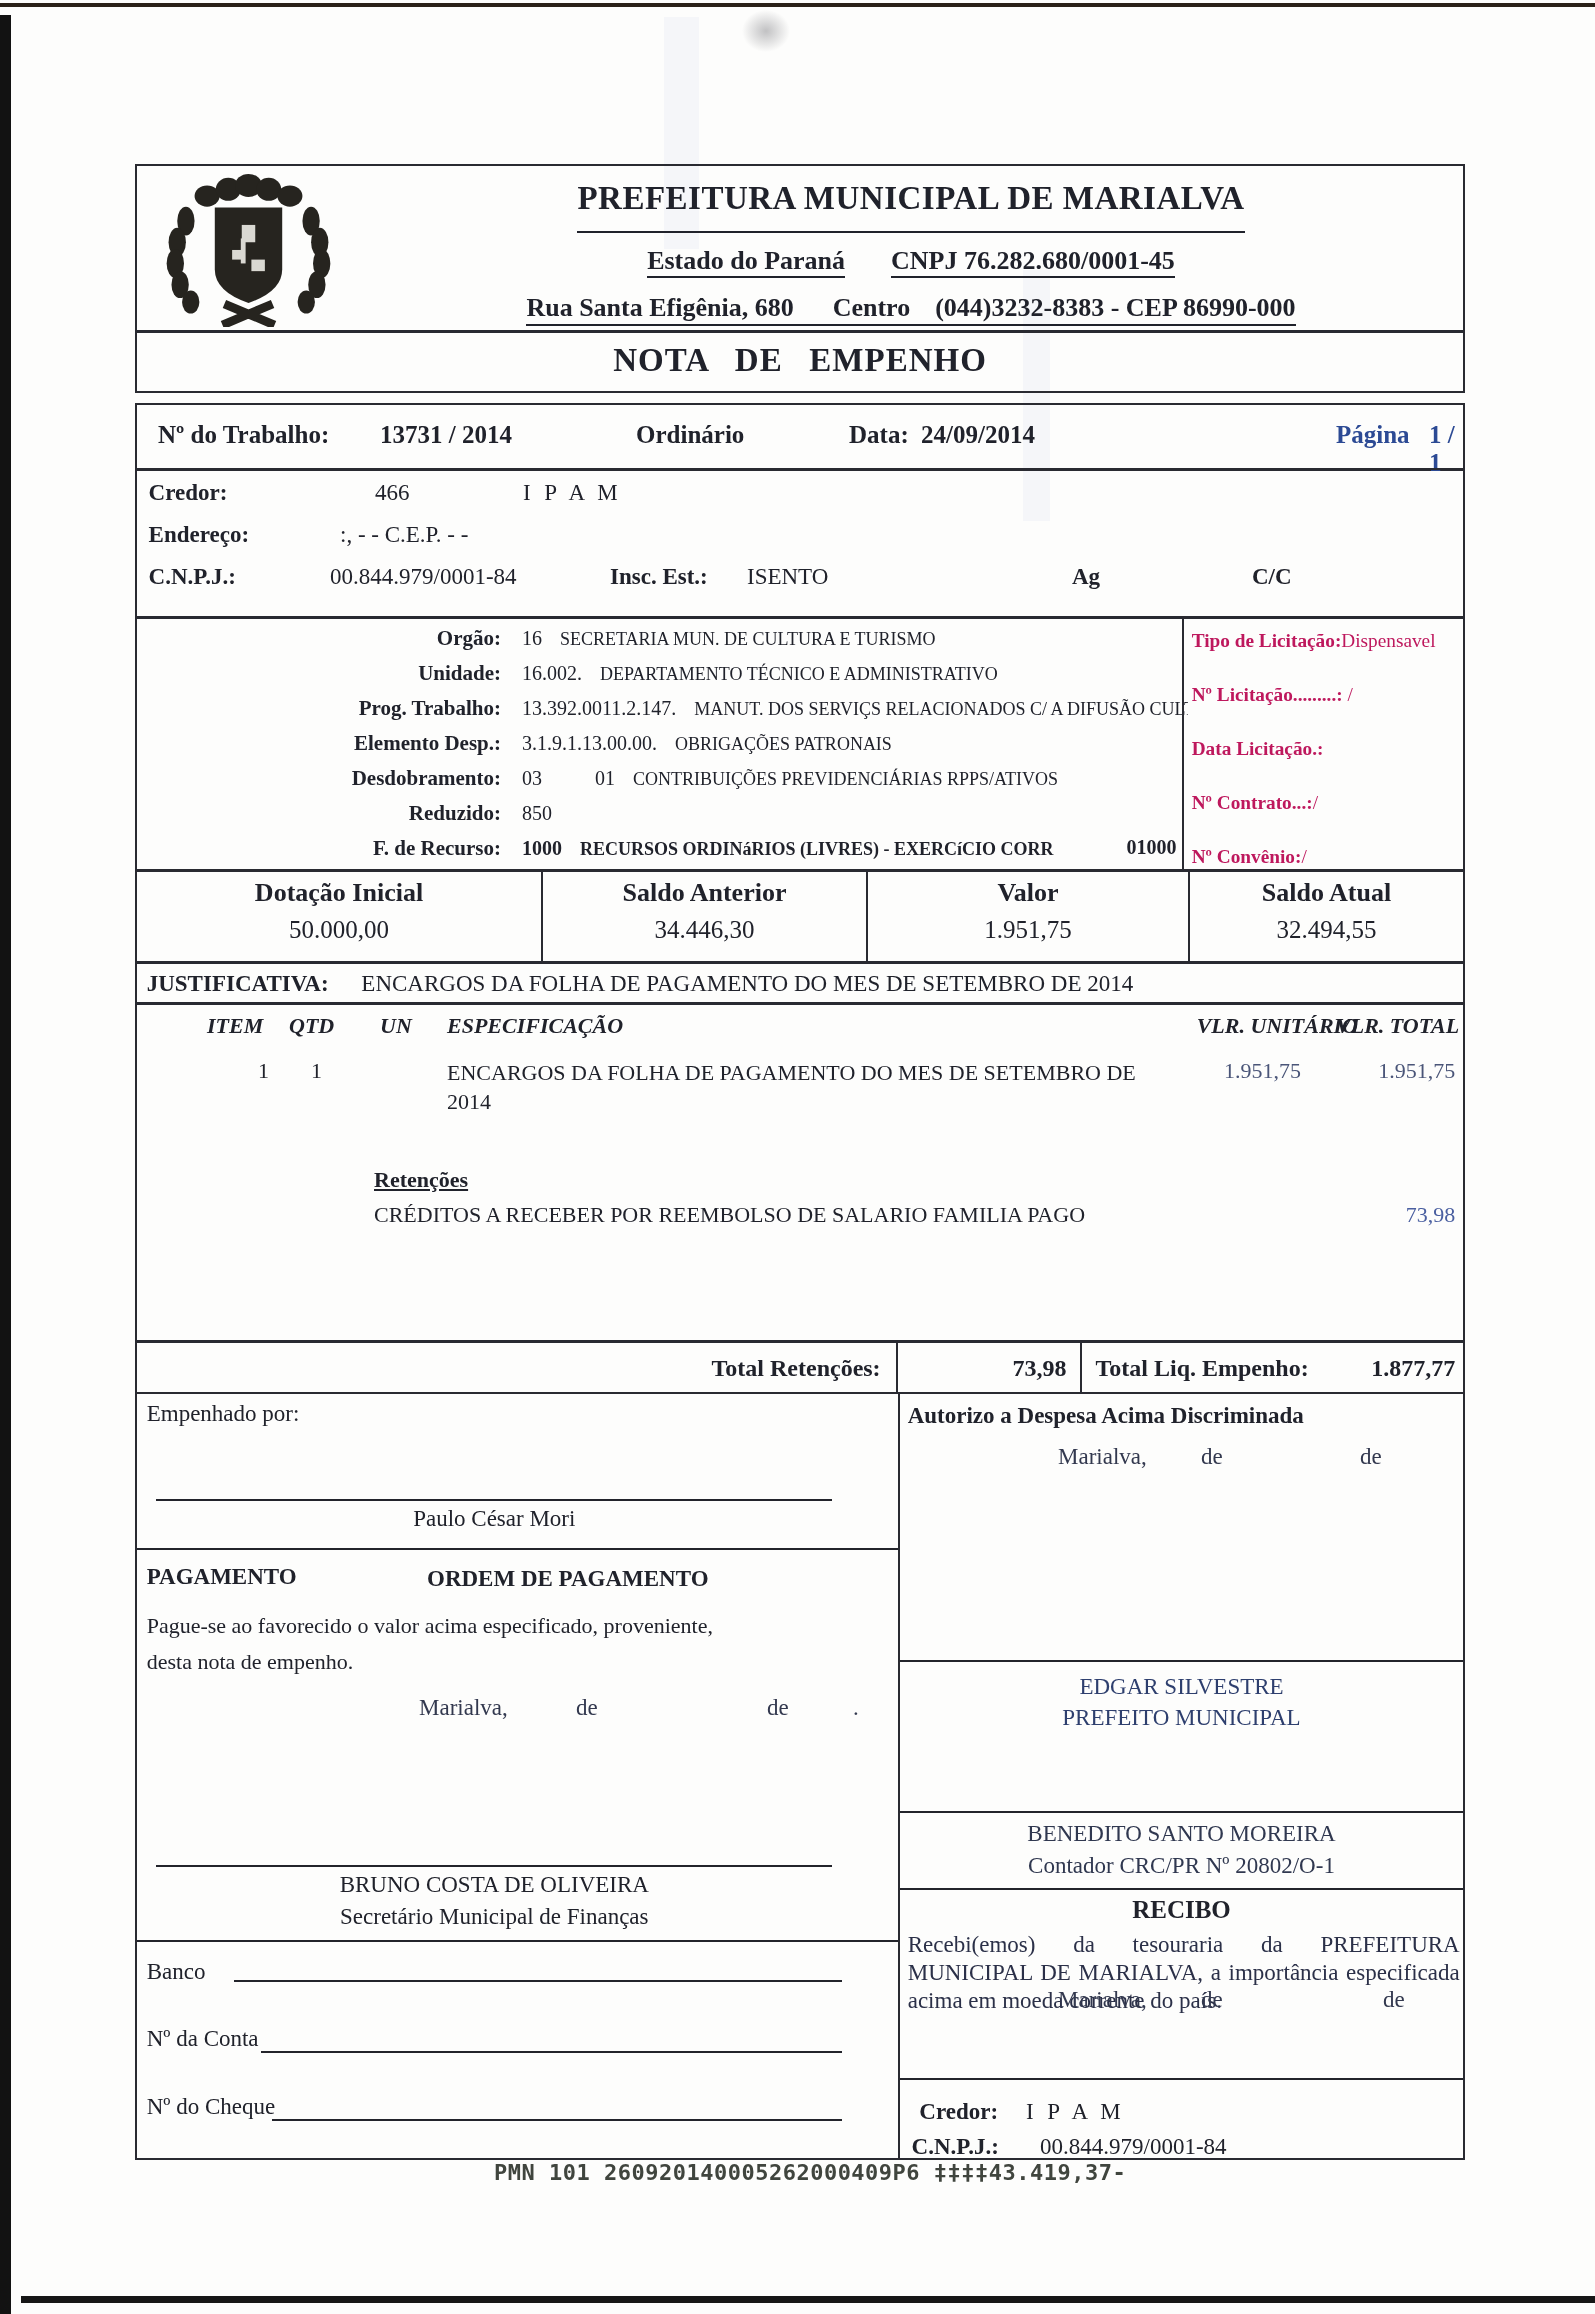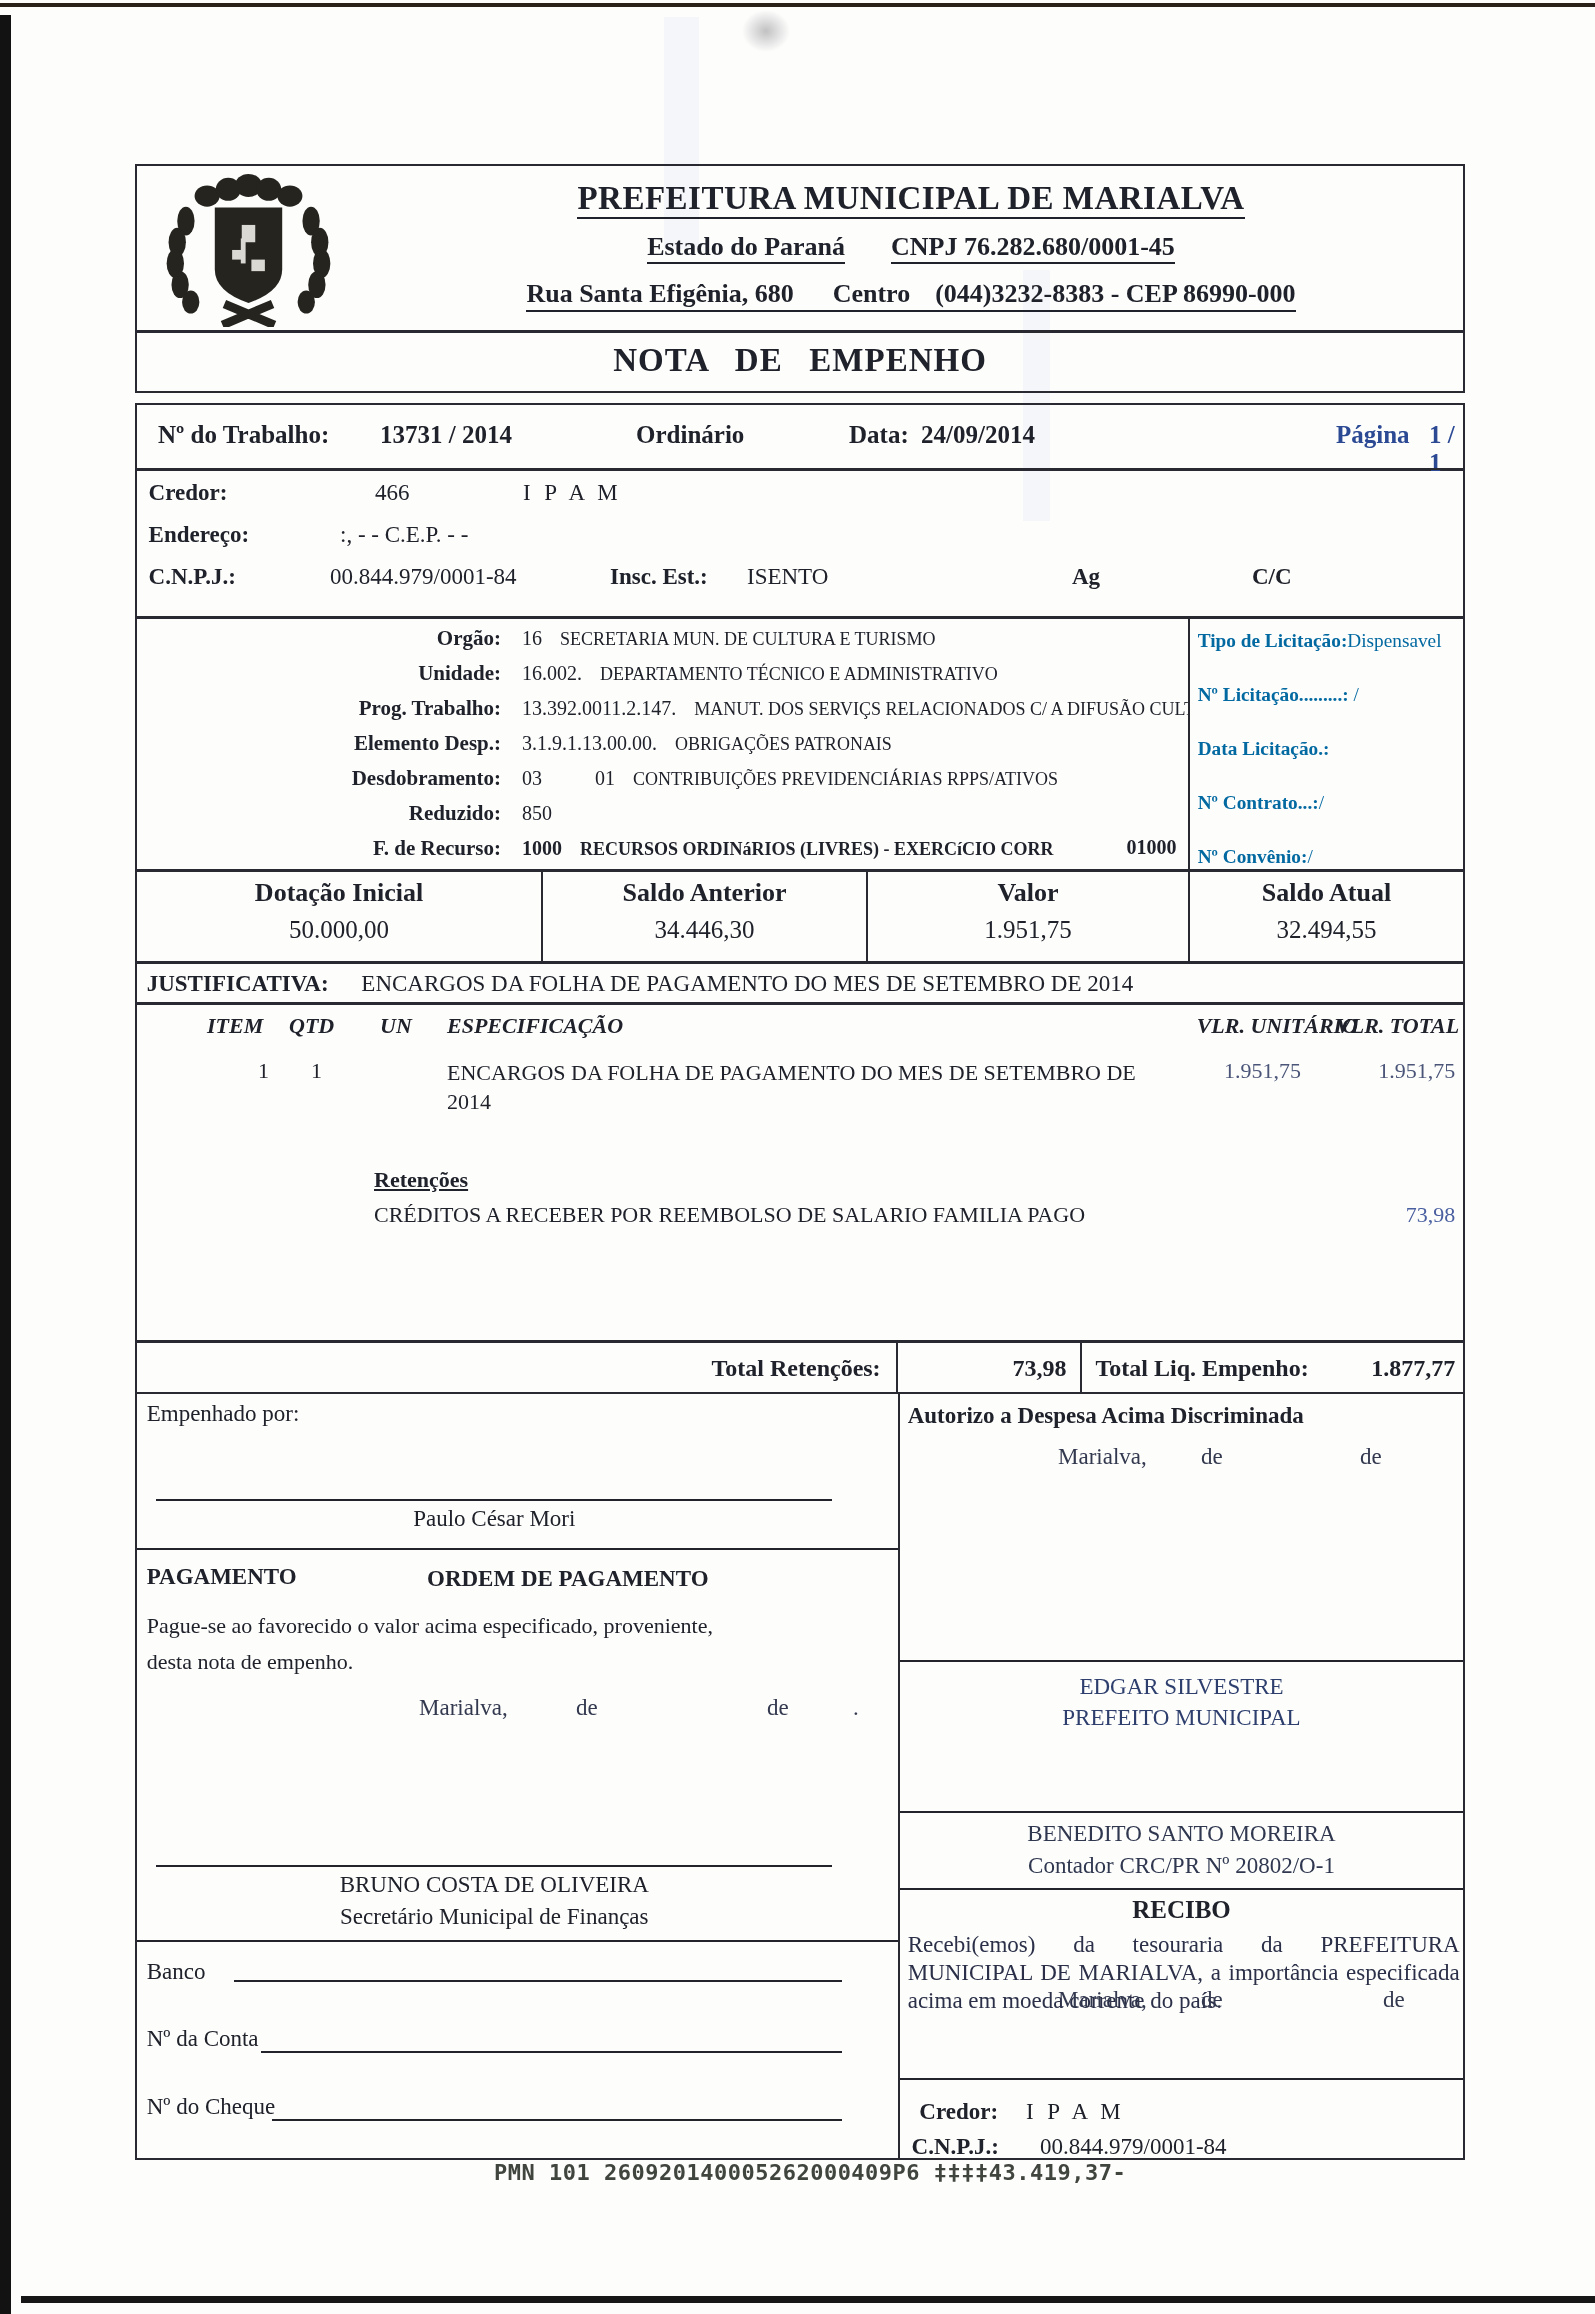--- a/index.html
+++ b/index.html
@@ -18,21 +18,21 @@
 
   .form{position:absolute;left:135px;top:164px;width:1330px;}
   .box{border:2.9px solid #292a31;position:relative;background:transparent;}
   .merge{margin-top:-2.9px;}
 
   
   .sec-header{height:169px;}
   .logo{position:absolute;left:9.7px;top:4.8px;}
   .hdr-text{margin-left:222px;text-align:center;padding-top:13.5px;}
   .hdr-title{font-size:33px;font-weight:bold;letter-spacing:0.5px;
-             border-bottom:2.9px solid #20222b;padding-bottom:0;display:inline-block;}
+             border-bottom:2.9px solid #20222b;padding-bottom:14px;display:inline-block;}
   .hdr-line2{margin-top:13.5px;font-size:26px;font-weight:bold;}
   .hdr-line2 .u{border-bottom:2.9px solid #20222b;padding-bottom:0;display:inline-block;}
   .hdr-line2 .gap{display:inline-block;width:46px;}
   .hdr-line3{margin-top:15.4px;font-size:26px;font-weight:bold;}
   .hdr-line3 .u3{border-bottom:2.9px solid #20222b;display:inline-block;padding-bottom:1px;}
   .hdr-line3 .g1{display:inline-block;width:39px;}
   .hdr-line3 .g2{display:inline-block;width:25px;}
 
   .sec-titlebar{height:63px;text-align:center;}
   .doc-title{font-size:33px;font-weight:bold;word-spacing:17.4px;letter-spacing:1px;padding-top:9.7px;}
@@ -56,22 +56,22 @@
   
   .sec-budget{height:256px;}
   .budget-left{position:absolute;left:0;top:0;bottom:0;width:1051px;padding-top:7.7px;overflow:hidden;}
   .b-row{display:flex;align-items:baseline;height:35px;font-size:20px;white-space:nowrap;overflow:hidden;position:relative;}
   .b-label{width:364px;text-align:right;font-weight:bold;font-size:21px;flex:0 0 auto;}
   .b-val{margin-left:21px;}
   .b-val2{margin-left:53px;}
   .b-desc{margin-left:18px;font-size:18px;}
   .b-extra{position:absolute;right:11.6px;font-weight:bold;}
   .b-row.bold-row .b-val,.b-row.bold-row .b-desc{font-weight:bold;}
-  .licit-cell{position:absolute;right:0;top:0;bottom:0;width:275px;border-left:2.9px solid #292a31;
-              padding:11.6px 3.9px 0 7.7px;color:#0369a1;}
+  .licit-cell{position:absolute;right:6px;top:0;bottom:0;width:275px;border-left:2.9px solid #292a31;
+              padding:11.6px 3.9px 0 7.7px;color:#be185d;}
   .li-row{font-size:19.3px;margin-bottom:32px;white-space:nowrap;}
   .li-row .lbl{font-weight:bold;}
 
   
   .sec-summary{height:95px;display:flex;text-align:center;}
   .sum-col{border-right:2.9px solid #292a31;padding-top:6.8px;}
   .sum-col:last-child{border-right:none;flex:1;}
   .sum-label{font-size:26px;font-weight:bold;}
   .sum-value{font-size:25px;margin-top:7.7px;}
   .w1{width:406px;} .w2{width:325px;} .w3{width:322px;}

